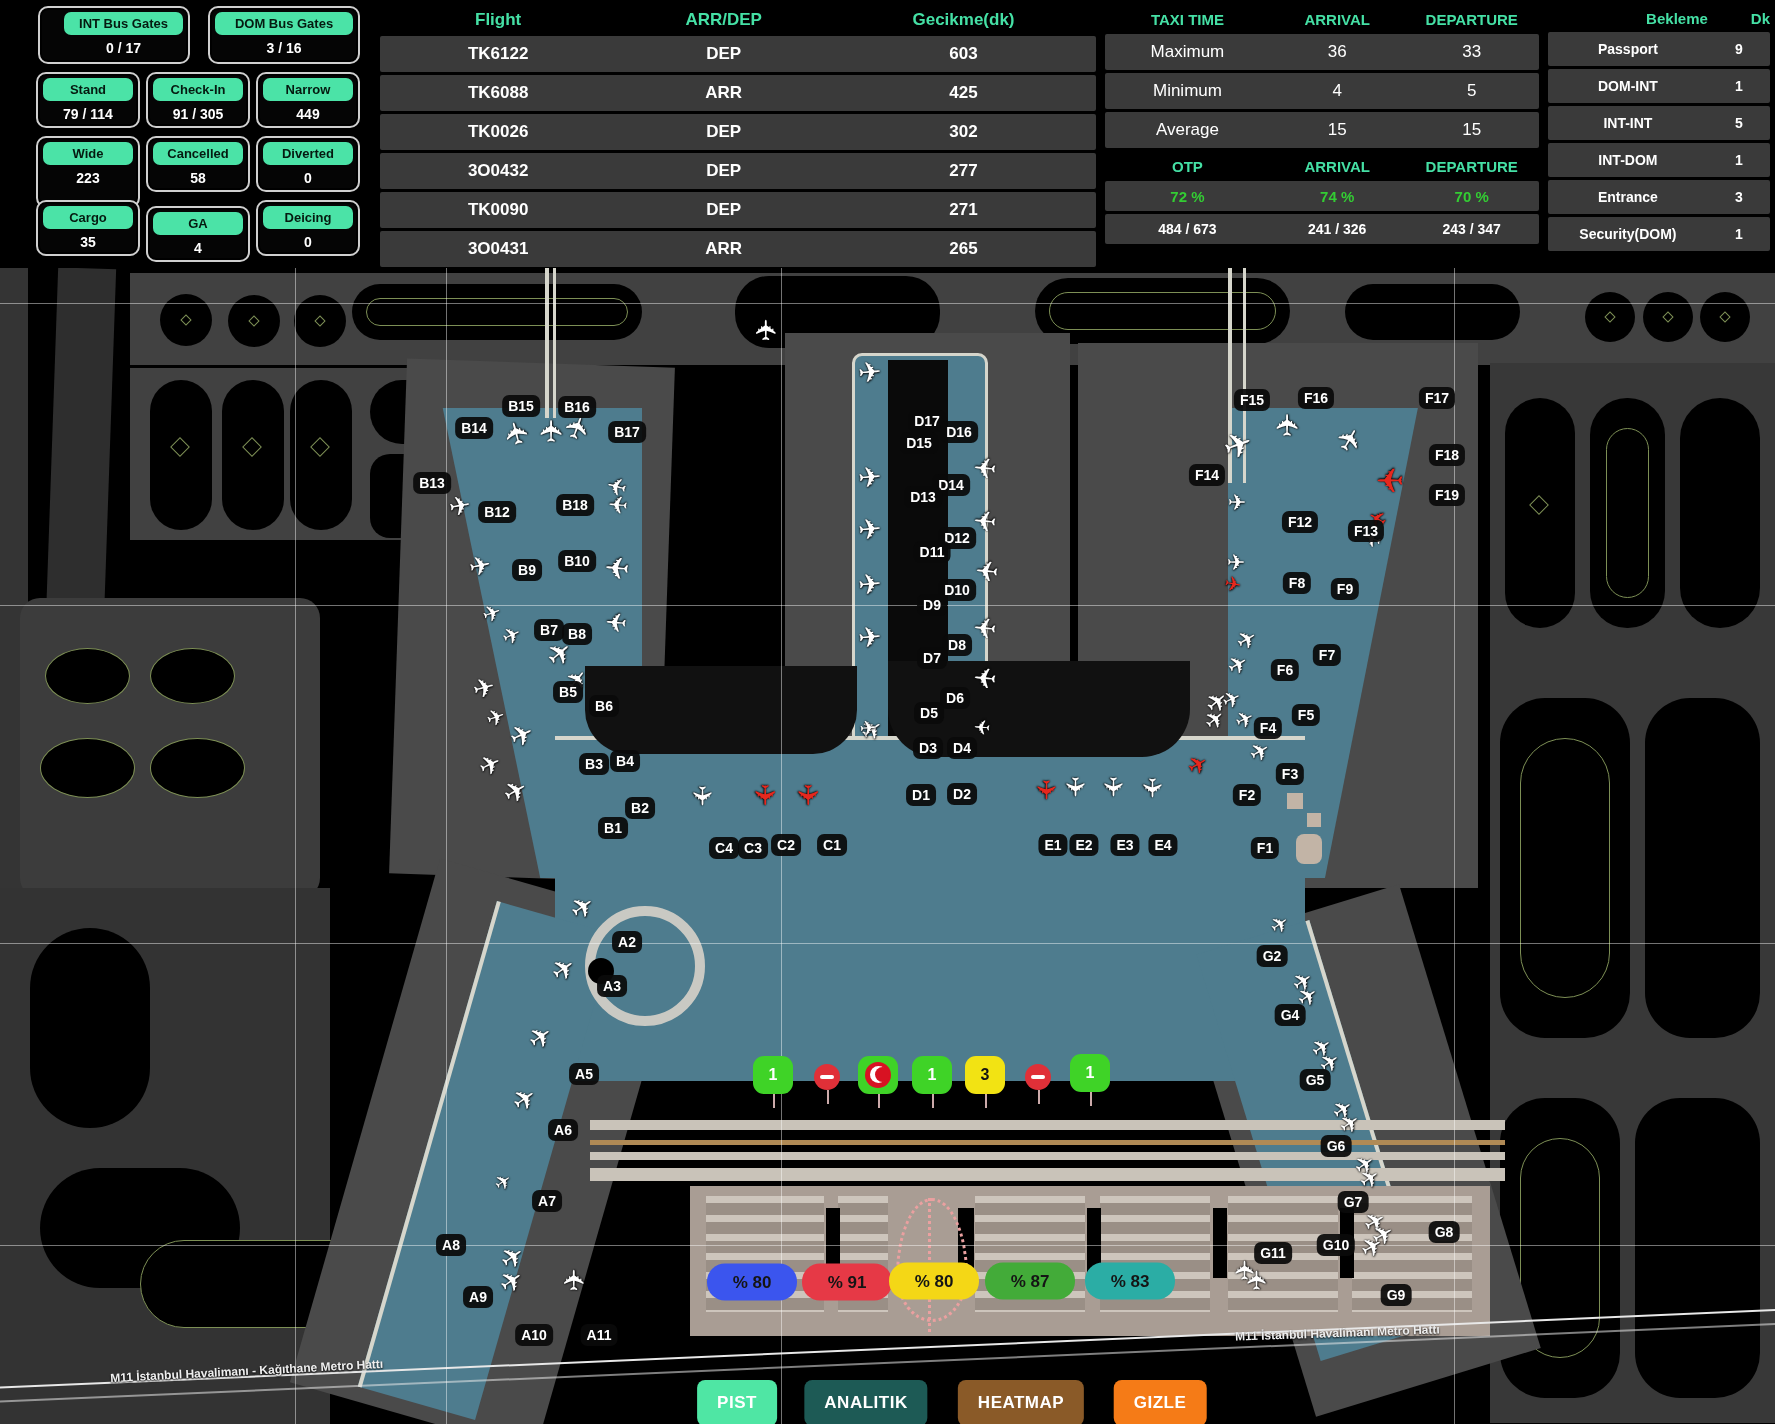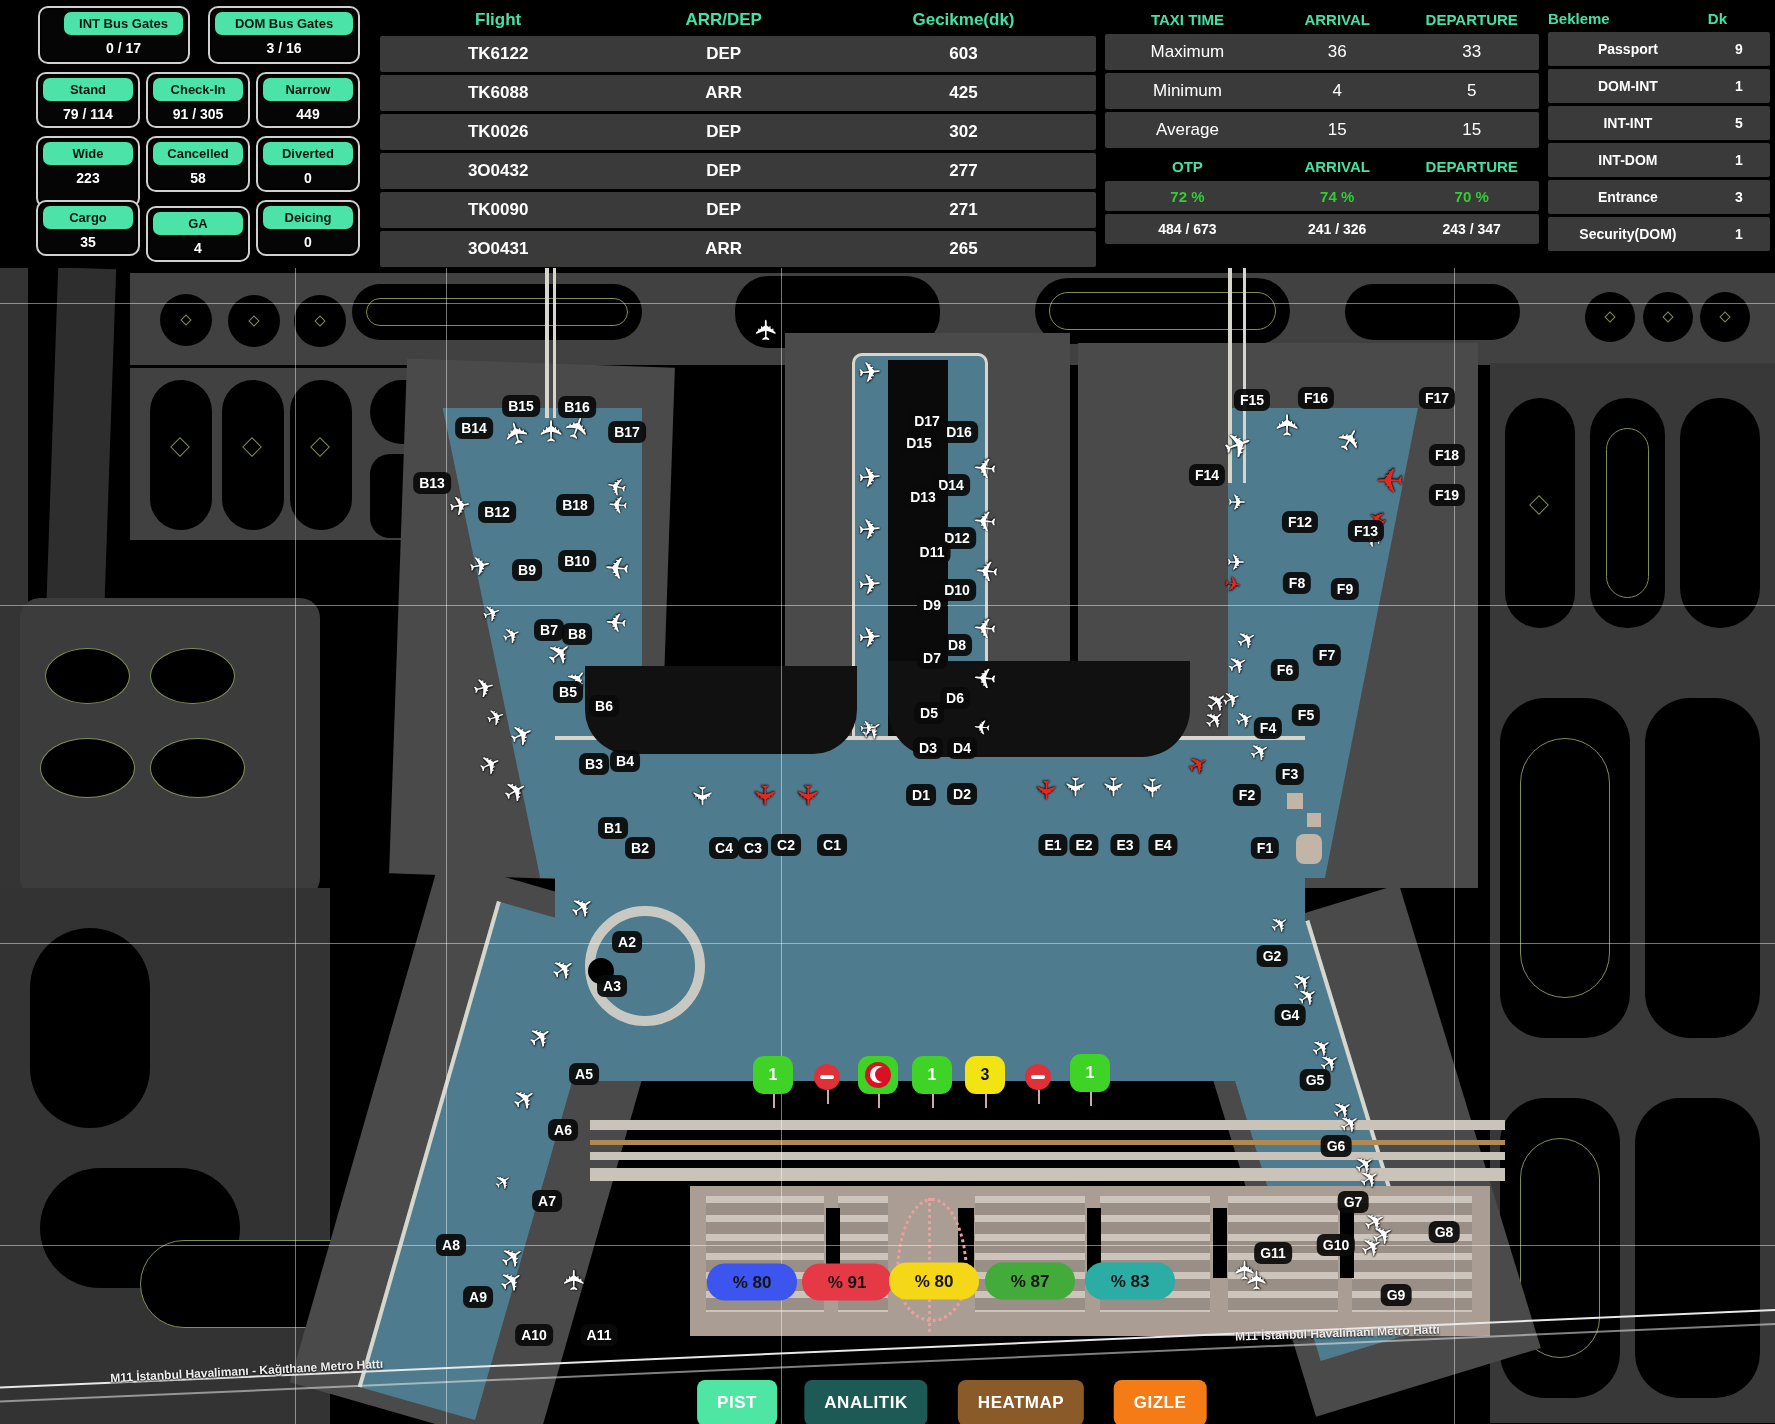--- a/index.html
+++ b/index.html
@@ -32,21 +32,21 @@
   #taxihead,#otphead{display:flex;height:30px;align-items:center;}
   #taxihead span,#otphead span{display:block;text-align:center;font-size:15px;}
   #taxirows .trow{height:36px;margin-bottom:3px;}
   #taxirows span{font-size:17px;font-weight:normal;}
   .pctrow,.ratiorow{display:flex;background:#3a3a3a;height:30px;align-items:center;margin-bottom:3px;border-radius:2px;}
   .pctrow span{display:block;text-align:center;color:#33cc33;font-weight:bold;font-size:15px;}
   .ratiorow span{display:block;text-align:center;color:#fff;font-weight:bold;font-size:14px;}
 
   #beklemepanel{position:absolute;left:1548px;top:4px;width:222px;height:260px;}
   #beklemehead{display:flex;height:28px;align-items:center;}
-  #beklemehead span{display:block;text-align:left;font-size:15px;}
+  #beklemehead span{display:block;text-align:right;font-size:15px;}
   #beklemerows .trow{height:34px;margin-bottom:3px;}
   #beklemerows span{font-size:14px;}
 
   
   #map{position:absolute;left:0;top:268px;width:1775px;height:1156px;background:#000;overflow:hidden;}
   .shape{position:absolute;}
   .road{background:#3f3f3f;}
   .blackcut{background:#000;}
   .olive-oval{position:absolute;border:1px solid #7d8f55;border-radius:999px;}
   .olive-dia{position:absolute;border:1px solid #7d8f55;transform:rotate(45deg);}
@@ -479,21 +479,21 @@
       <span class="gate" style="left: 497px; top: 244px;">B12</span>
       <span class="gate" style="left: 575px; top: 237px;">B18</span>
       <span class="gate" style="left: 577px; top: 293px;">B10</span>
       <span class="gate" style="left: 527px; top: 302px;">B9</span>
       <span class="gate" style="left: 577px; top: 354px; margin-top: 12px;">B8</span>
       <span class="gate" style="left: 549px; top: 362px;">B7</span>
       <span class="gate" style="left: 568px; top: 424px;">B5</span>
       <span class="gate" style="left: 604px; top: 438px;">B6</span>
       <span class="gate" style="left: 594px; top: 496px;">B3</span>
       <span class="gate" style="left: 625px; top: 493px;">B4</span>
-      <span class="gate" style="left: 640px; top: 540px; margin-top: 40px;">B2</span>
+      <span class="gate" style="left: 640px; top: 540px;">B2</span>
       <span class="gate" style="left: 613px; top: 560px;">B1</span>
       <span class="gate" style="left: 724px; top: 580px;">C4</span>
       <span class="gate" style="left: 753px; top: 580px;">C3</span>
       <span class="gate" style="left: 786px; top: 577px;">C2</span>
       <span class="gate" style="left: 832px; top: 577px;">C1</span>
       <span class="gate" style="left: 927px; top: 153px;">D17</span>
       <span class="gate" style="left: 919px; top: 175px;">D15</span>
       <span class="gate" style="left: 959px; top: 164px;">D16</span>
       <span class="gate" style="left: 951px; top: 217px;">D14</span>
       <span class="gate" style="left: 923px; top: 229px;">D13</span>

